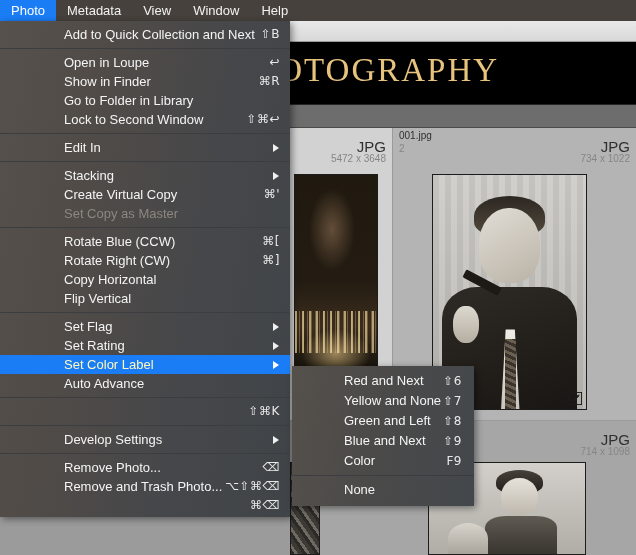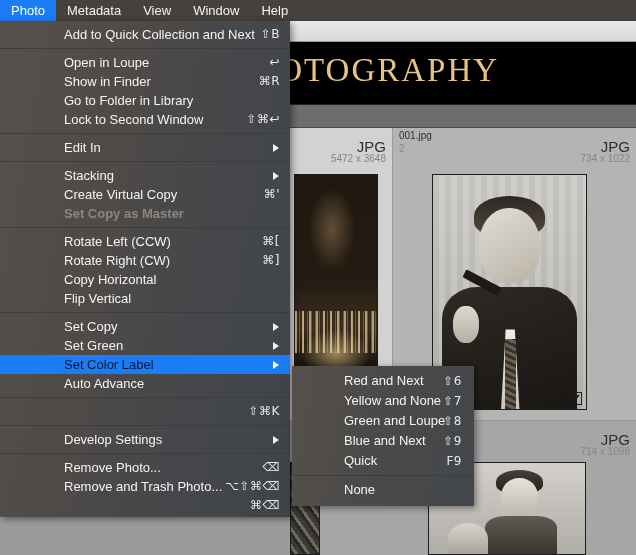--- a/index.html
+++ b/index.html
@@ -192,22 +192,22 @@
     position: absolute; right: 10px; top: 0; line-height: 19px;
     font-size: 12px; color: #e8e8e8; letter-spacing: .5px;
   }
   .mi .arrow {
     position: absolute; right: 11px; top: 6px;
     width: 0; height: 0;
     border-left: 6px solid #f0f0f0;
     border-top: 4px solid transparent;
     border-bottom: 4px solid transparent;
   }
-  .mi.disabled { color: #8b8781; font-weight: bold; }
-  .mi.sel { background: #1a7df5; color: #0f172a; }
+  .mi.disabled { color: #8b8781; }
+  .mi.sel { background: #1a7df5; color: #fef9c3; }
   .mi.sel .arrow { border-left-color: #fff; }
   .sep {
     height: 1px; margin: 4px 0;
     background: #6f6a66;
     border-bottom: 1px solid #3b3d40;
   }
 
   
   .submenu {
     position: absolute; left: 292px; top: 366px; width: 182px;
@@ -312,42 +312,42 @@
       <div class="mi"><span class="lbl">Show in Finder</span><span class="sc sym">⌘R</span></div>
       <div class="mi"><span class="lbl">Go to Folder in Library</span></div>
       <div class="mi"><span class="lbl">Lock to Second Window</span><span class="sc sym">⇧⌘↩</span></div>
       <div class="sep"></div>
       <div class="mi"><span class="lbl">Edit In</span><span class="arrow"></span></div>
       <div class="sep"></div>
       <div class="mi"><span class="lbl">Stacking</span><span class="arrow"></span></div>
       <div class="mi"><span class="lbl">Create Virtual Copy</span><span class="sc sym">⌘'</span></div>
       <div class="mi disabled"><span class="lbl">Set Copy as Master</span></div>
       <div class="sep"></div>
-      <div class="mi"><span class="lbl">Rotate Left (CCW)</span><span class="sc sym">⌘[</span></div>
+      <div class="mi"><span class="lbl">Rotate Blue (CCW)</span><span class="sc sym">⌘[</span></div>
       <div class="mi"><span class="lbl">Rotate Right (CW)</span><span class="sc sym">⌘]</span></div>
       <div class="mi"><span class="lbl">Copy Horizontal</span></div>
       <div class="mi"><span class="lbl">Flip Vertical</span></div>
       <div class="sep"></div>
-      <div class="mi"><span class="lbl">Set Copy</span><span class="arrow"></span></div>
-      <div class="mi"><span class="lbl">Set Green</span><span class="arrow"></span></div>
+      <div class="mi"><span class="lbl">Set Flag</span><span class="arrow"></span></div>
+      <div class="mi"><span class="lbl">Set Rating</span><span class="arrow"></span></div>
       <div class="mi sel"><span class="lbl">Set Color Label</span><span class="arrow"></span></div>
       <div class="mi"><span class="lbl">Auto Advance</span></div>
       <div class="sep"></div>
       <div class="mi"><span class="sc sym">⇧⌘K</span></div>
       <div class="sep"></div>
       <div class="mi"><span class="lbl">Develop Settings</span><span class="arrow"></span></div>
       <div class="sep"></div>
       <div class="mi"><span class="lbl">Remove Photo...</span><span class="sc sym">⌫</span></div>
       <div class="mi"><span class="lbl">Remove and Trash Photo...</span><span class="sc sym">⌥⇧⌘⌫</span></div>
       <div class="mi"><span class="sc sym">⌘⌫</span></div>
     </div>
 
   <div class="submenu" id="color-submenu">
       <div class="mi"><span class="lbl">Red and Next</span><span class="sc sym">⇧6</span></div>
       <div class="mi"><span class="lbl">Yellow and None</span><span class="sc sym">⇧7</span></div>
-      <div class="mi"><span class="lbl">Green and Loupe</span><span class="sc sym">⇧8</span></div>
+      <div class="mi"><span class="lbl">Green and Left</span><span class="sc sym">⇧8</span></div>
       <div class="mi"><span class="lbl">Blue and Next</span><span class="sc sym">⇧9</span></div>
-      <div class="mi"><span class="lbl">Quick</span><span class="sc sym">F9</span></div>
+      <div class="mi"><span class="lbl">Color</span><span class="sc sym">F9</span></div>
       <div class="sep"></div>
       <div class="mi"><span class="lbl">None</span></div>
     </div>
 
 </div>
 
 </body></html>

